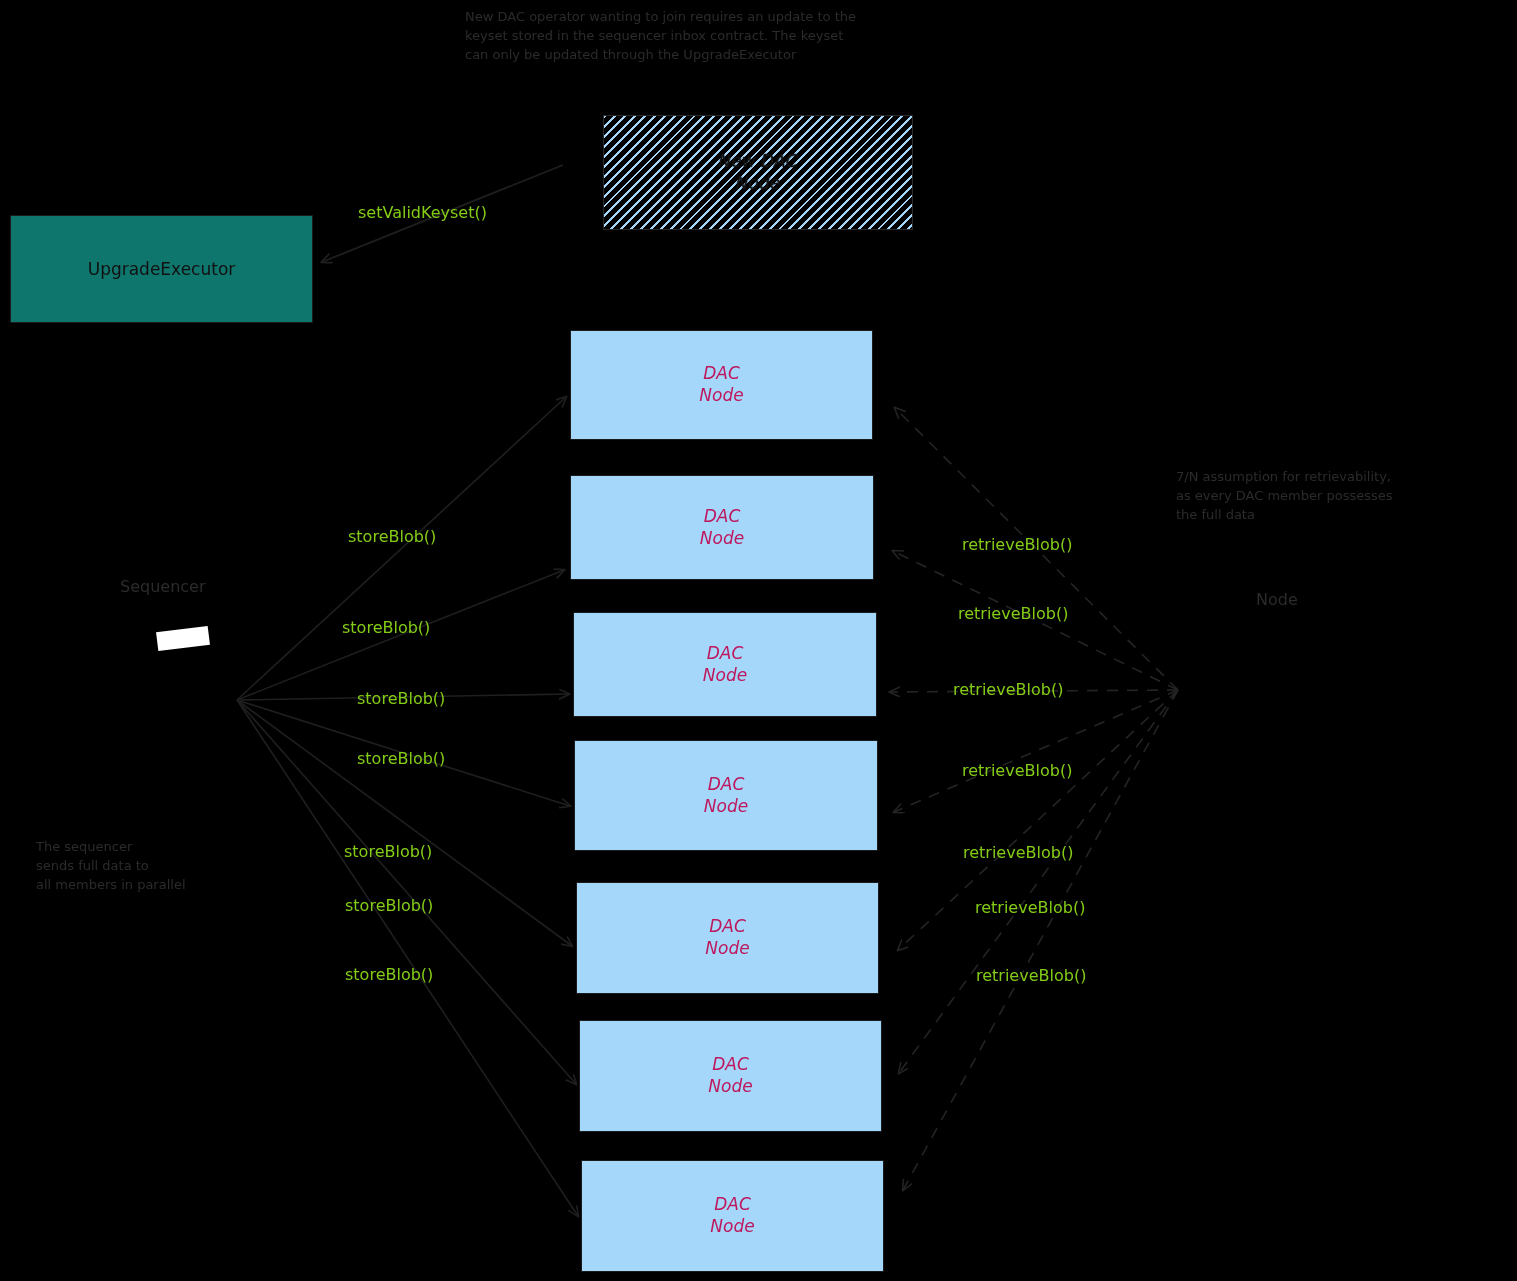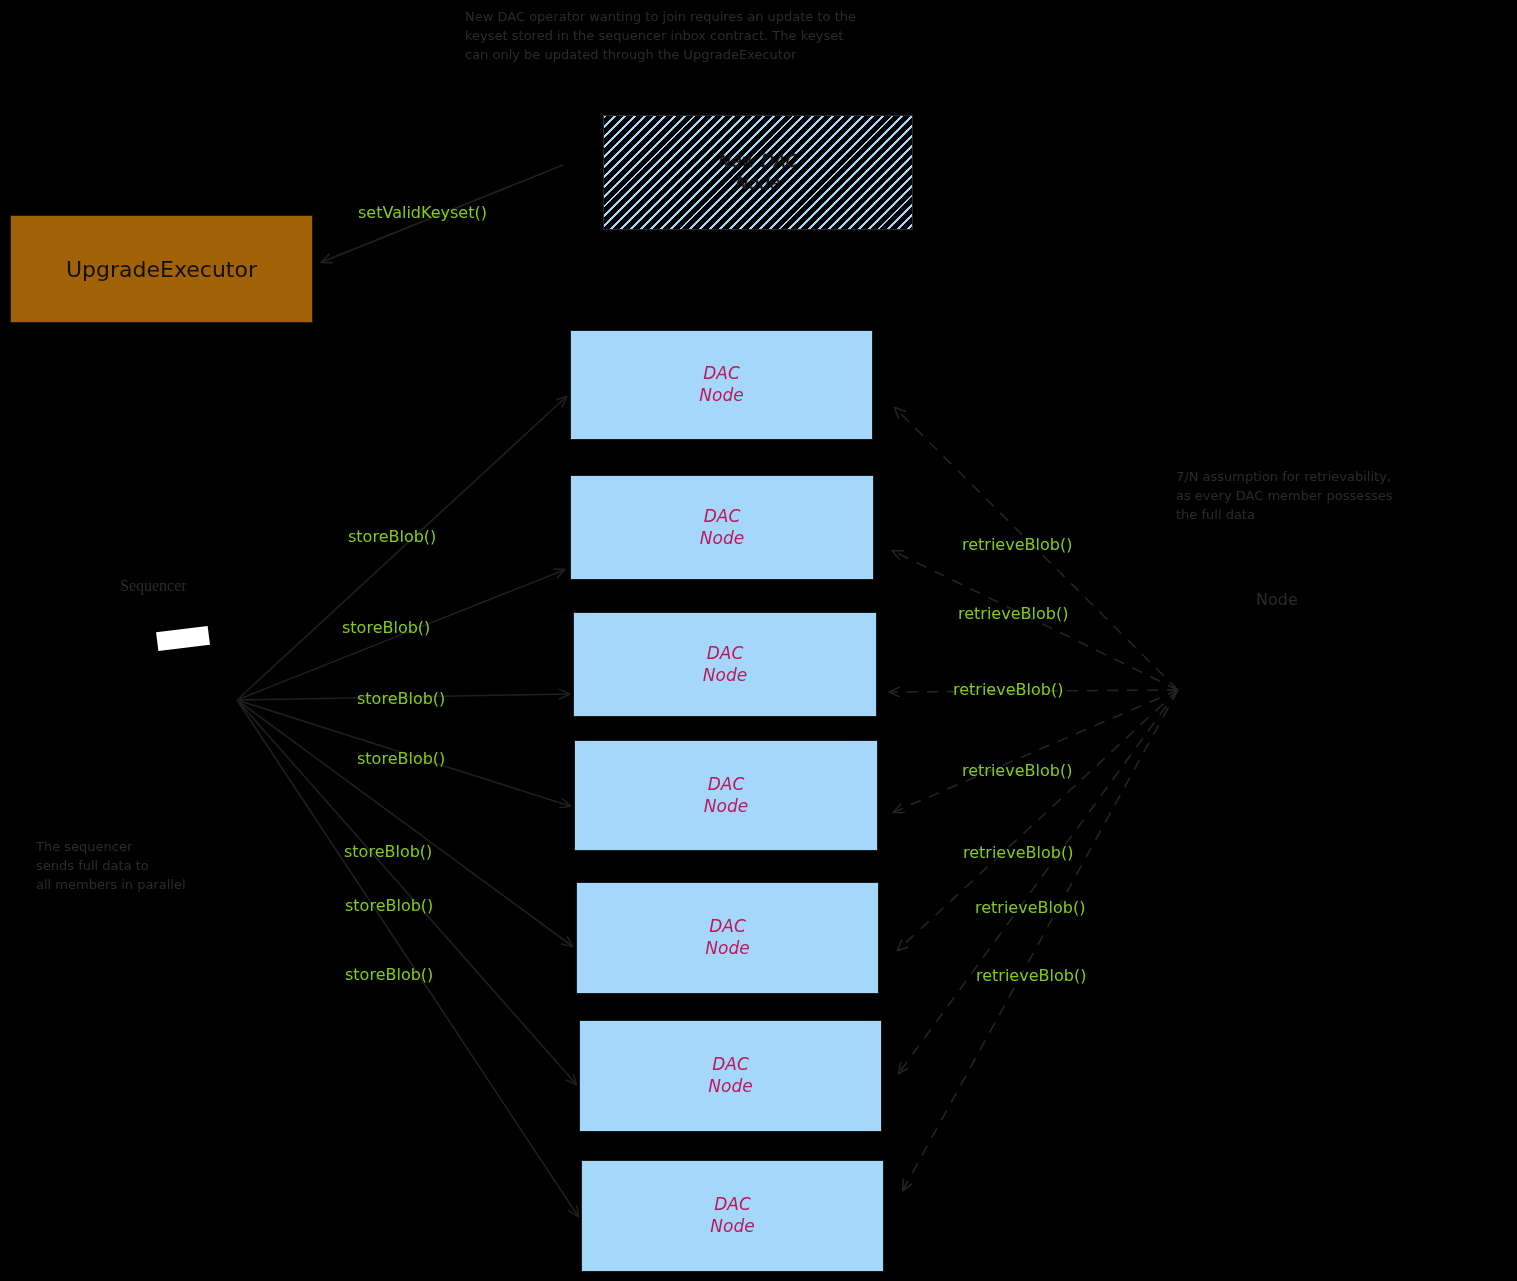--- a/index.html
+++ b/index.html
@@ -37,29 +37,29 @@
     justify-content: center;
     line-height: 1.28;
     color: #be185d;
     font-family: "DejaVu Sans", sans-serif;
     font-style: italic;
     font-size: 17px;
   }
   .node-box .ln { display: block; }
   .pink-box {
     position: absolute;
-    background: #a16207;
+    background: #0f766e;
     border: 1.5px solid #1b1b1b;
     box-sizing: border-box;
     display: flex;
     align-items: center;
     justify-content: center;
     color: #111111;
     font-family: "DejaVu Sans", sans-serif;
-    font-size: 22px;
+    font-size: 17px;
   }
   .hatch-box {
     position: absolute;
     box-sizing: border-box;
     border: 1.5px solid #2a2a2a;
     background-image: repeating-linear-gradient(
        135deg,
        #A5D7FB 0px, #A5D7FB 2px,
        #000000 2px, #000000 7px);
     display: flex;
@@ -149,21 +149,21 @@
     <span class="ln">New DAC</span>
     <span class="ln">Node</span>
   </div>
 
   <div class="pink-box" style="left:10px; top:215px; width:303px; height:108px;">
     <span>UpgradeExecutor</span>
   </div>
 
   <div class="edge-label" style="left:358px; top:203px;">setValidKeyset()</div>
 
-  <div class="plain-label" style="left:120px; top:577px;font-family:Liberation Serif, serif;">Sequencer</div>
+  <div class="plain-label" style="left:120px; top:577px;">Sequencer</div>
   <div class="seq-icon" style="left:157px; top:629px; width:52px; height:19px;"></div>
 
   <div class="node-box" style="left:570px; top:330px; width:303px; height:110px;">
     <span class="ln">DAC</span>
     <span class="ln">Node</span>
   </div>
 
   <div class="node-box" style="left:570px; top:475px; width:304px; height:105px;">
     <span class="ln">DAC</span>
     <span class="ln">Node</span>

